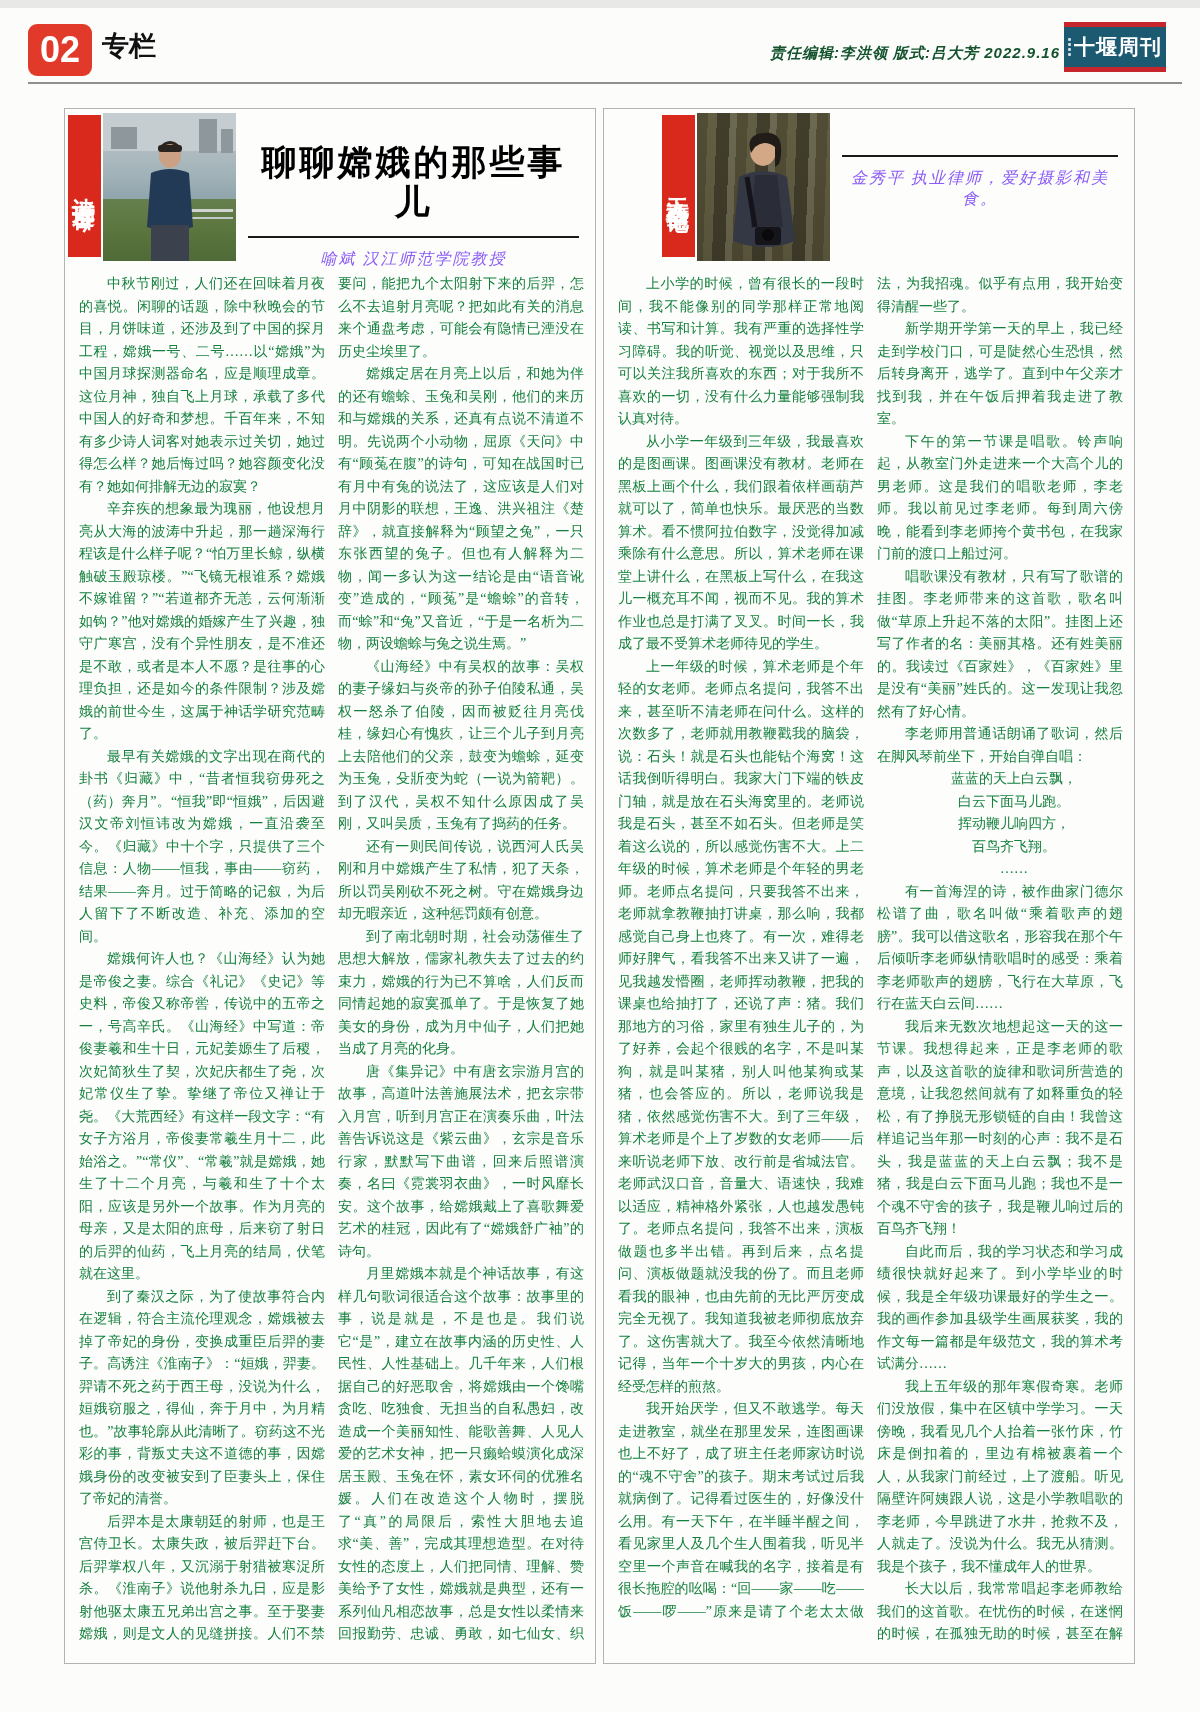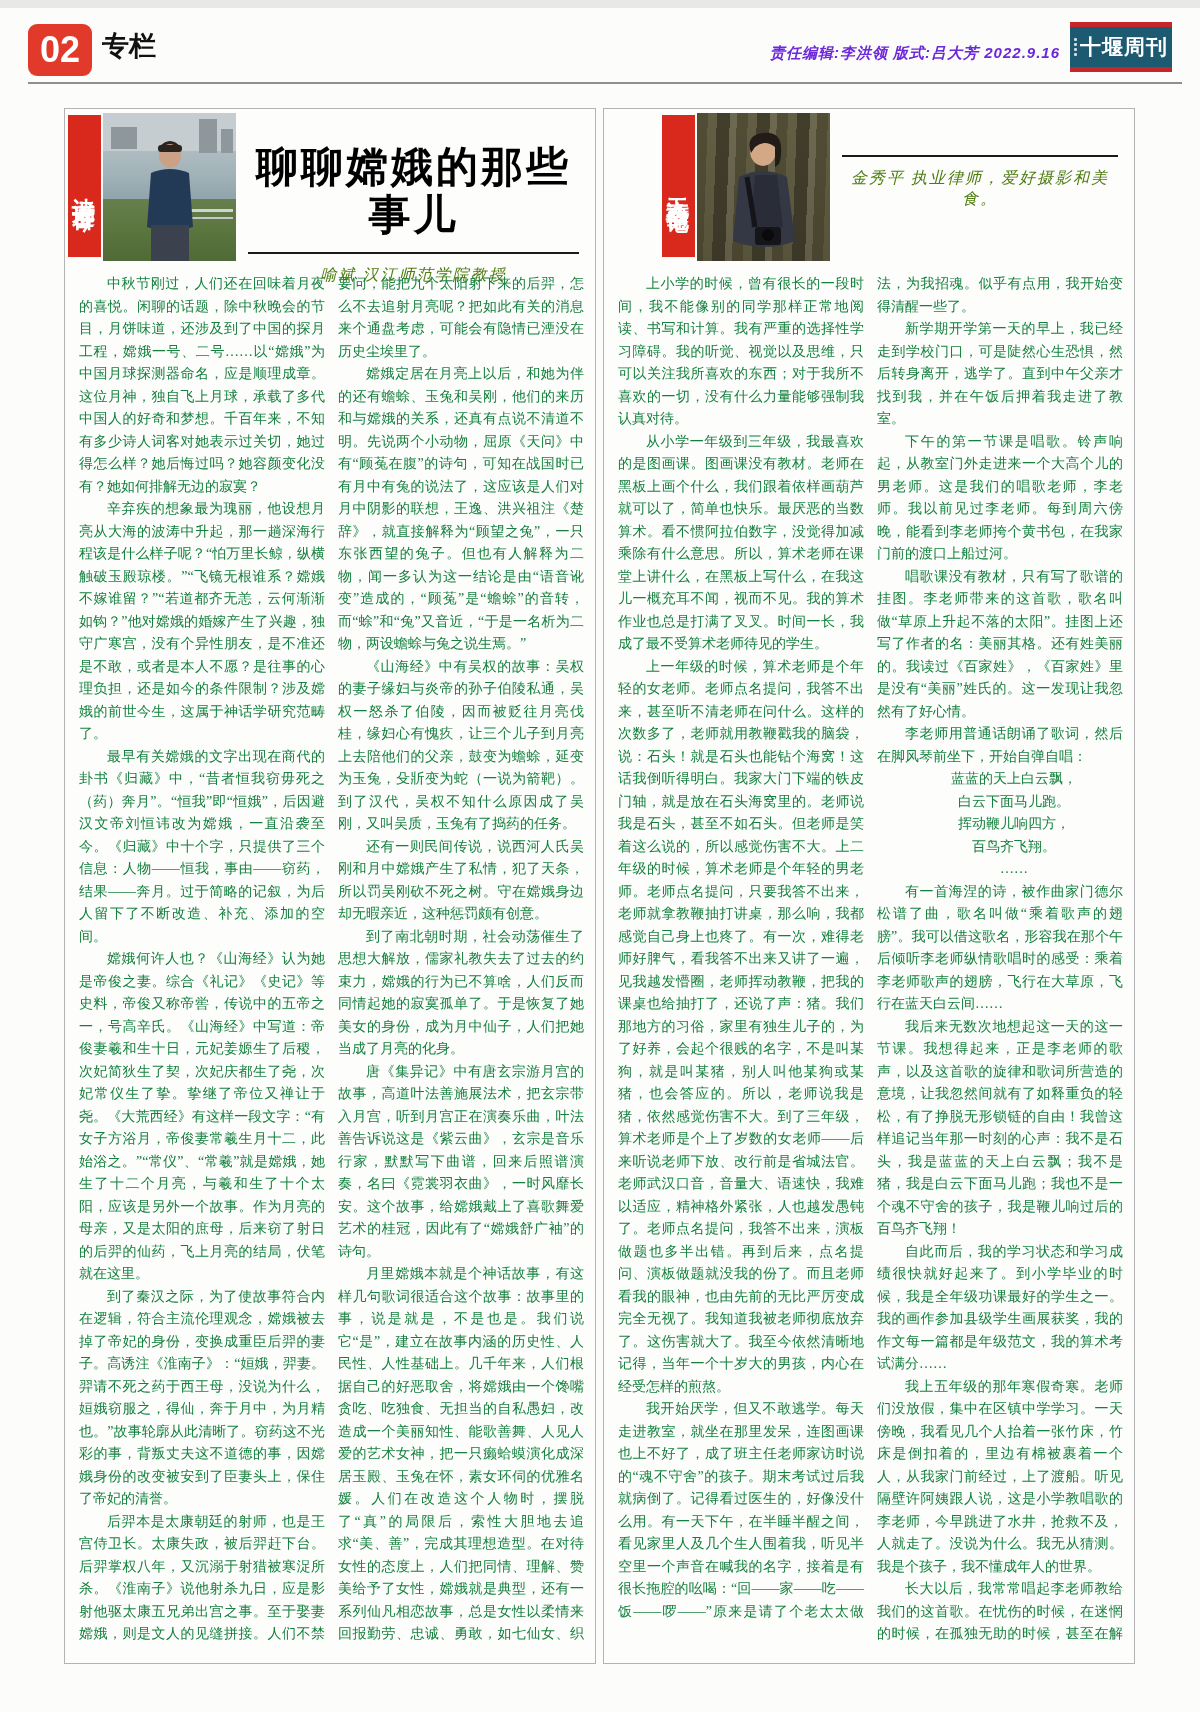--- a/index.html
+++ b/index.html
@@ -16,24 +16,24 @@
     font-family:"Liberation Sans",sans-serif; font-weight:bold; font-size:36px;
     display:flex; align-items:center; justify-content:center;
   }
   .hdr-section {
     position:absolute; left:102px; top:20px;
     font-family:"Liberation Sans",sans-serif; font-weight:bold; font-size:27px; color:#111;
   }
   .hdr-editor {
     position:absolute; right:140px; top:36px;
     font-family:"Liberation Sans",sans-serif; font-style:italic; font-weight:bold;
-    font-size:15px; color:#6d28d9; letter-spacing:1px;
+    font-size:15px; color:#14532d; letter-spacing:1px;
   }
   .masthead {
-    position:absolute; right:28px; top:14px; width:102px; height:50px;
+    position:absolute; right:34px; top:14px; width:102px; height:50px;
     background:#1c5a72; border-top:5px solid #c5252b; border-bottom:5px solid #c5252b;
     color:#fff; display:flex; align-items:center; justify-content:center; gap:3px;
   }
   .masthead .mm-marks { display:flex; flex-direction:column; gap:2px; }
   .masthead .mm-marks i { width:3px; height:3px; background:#cfdce2; border-radius:1px; }
   .masthead .mm-title {
     font-family:"Liberation Serif",serif; font-weight:bold; font-size:21px; letter-spacing:1px;
   }
   .hdr-rule { position:absolute; left:28px; right:18px; top:74px; height:2px; background:#8f8f8f; }
 
@@ -45,26 +45,26 @@
   .art-head.indented { padding-left:58px; }
   .strip {
     width:33px; height:142px; margin-top:2px; background:#d8291c; color:#fff;
     writing-mode:vertical-rl; text-orientation:upright;
     font-family:"Liberation Sans",sans-serif; font-weight:bold; font-size:23px;
     letter-spacing:3px; display:flex; align-items:center; justify-content:center;
   }
   .photo { position:relative; width:133px; height:148px; margin-left:2px; overflow:hidden; }
   .head-right { flex:1; padding:30px 16px 0 12px; text-align:center; }
   .title {
-    font-family:"Liberation Serif",serif; font-weight:900; font-size:42px;
+    font-family:"Liberation Serif",serif; font-weight:900; font-size:35px;
     letter-spacing:3px; color:#000; line-height:1.15;
   }
   .title-rule { height:2px; background:#1a1a1a; margin-top:12px; }
   .byline {
-    margin-top:11px; font-style:italic; font-size:16px; color:#4d7c0f; letter-spacing:2px;
+    margin-top:11px; font-style:italic; font-size:16px; color:#8b5cf6; letter-spacing:2px;
   }
 
   .art-body {
     height:1376px; margin-top:10px; padding:0 11px 0 14px;
     column-count:2; column-gap:13px; column-fill:auto;
     overflow:hidden; text-align:justify;
   }
   .art-body p.para, .art-body p.verse {
     font-size:14px; line-height:22.5px; text-indent:2em; margin:0; color:#15803d;
   }

